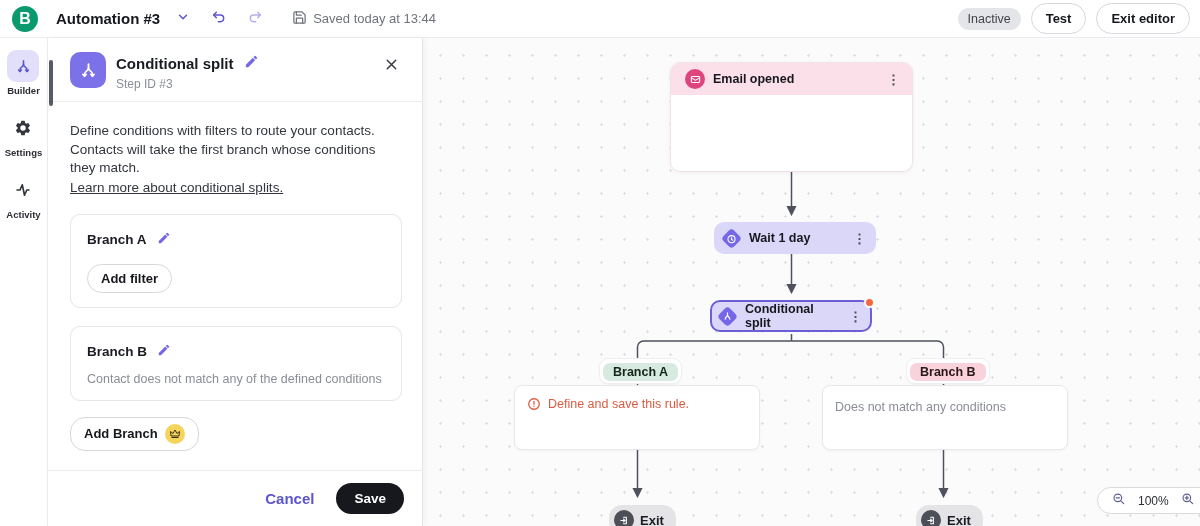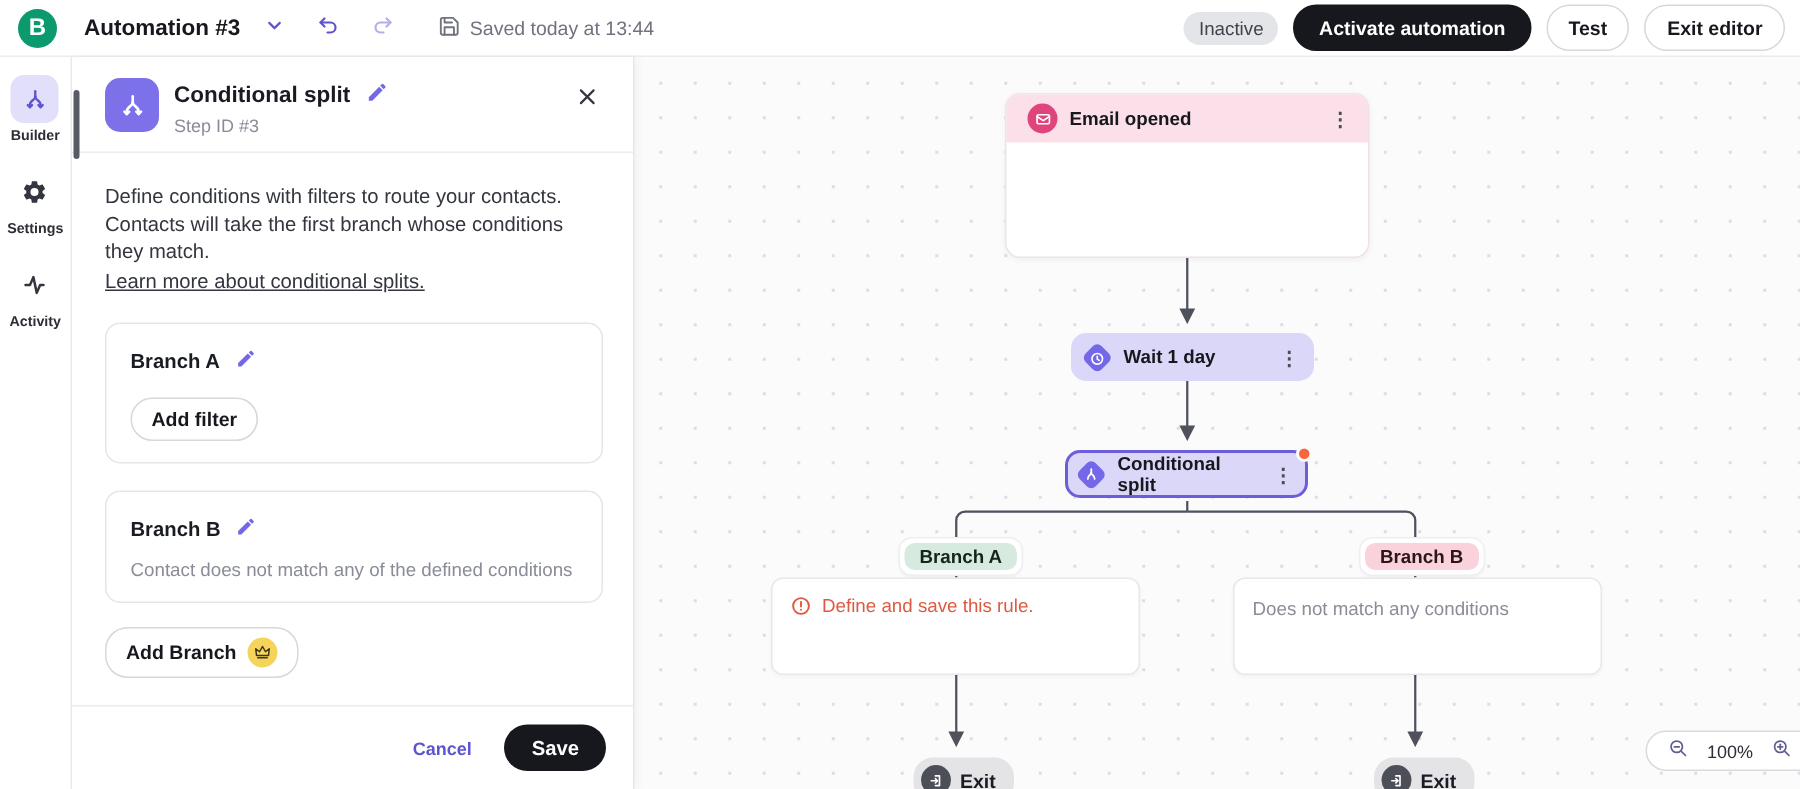--- a/index.html
+++ b/index.html
@@ -55,21 +55,21 @@
   .pill-btn { font-family:inherit; font-size:13px; font-weight:bold; color:#16181d; background:#fff;
               border:1px solid #d7d7dc; border-radius:15px; padding:6px 13px; cursor:pointer;
               display:inline-flex; align-items:center; gap:7px; }
   .branch-card .pill-btn { margin-top:14px; }
   .branch-sub { font-size:12.5px; color:#8a8d97; margin-top:10px; }
   .add-branch { margin-top:16px; }
   .crown-dot { width:20px; height:20px; border-radius:50%; background:#f5d45c; display:inline-flex;
                align-items:center; justify-content:center; }
   .panel-foot { flex:0 0 56px; border-top:1px solid #ececf0; display:flex; align-items:center;
                 justify-content:flex-end; gap:22px; padding:0 18px; }
-  .cancel-link { background:none; border:none; font-family:inherit; font-size:12px; font-weight:bold;
+  .cancel-link { background:none; border:none; font-family:inherit; font-size:15px; font-weight:bold;
                  color:#5d55cf; cursor:pointer; }
   .save-btn { background:#16181d; color:#fff; border:none; font-family:inherit; font-size:13.5px;
               font-weight:bold; border-radius:16px; padding:8px 18px; cursor:pointer; }
 
   
   .canvas { flex:1; position:relative; background-color:#fbfbfc; overflow:hidden;
             background-image:radial-gradient(circle, #dddde2 1.1px, transparent 1.1px);
             background-size:23px 23px; background-position:6px 6px; }
   .connectors { position:absolute; left:0; top:0; width:100%; height:100%; pointer-events:none; }
   .node { position:absolute; cursor:pointer; }
@@ -156,21 +156,20 @@
               <path d="M19 21H5a2 2 0 0 1-2-2V5a2 2 0 0 1 2-2h11l5 5v11a2 2 0 0 1-2 2z"></path>
               <path d="M17 21v-8H7v8"></path>
               <path d="M7 3v5h8"></path>
             </svg>
         </span>
         <span>Saved today at 13:44</span>
       </div>
     </div>
     <div class="topbar-right">
       <span class="badge">Inactive</span>
-      <button class="btn primary">Activate automation</button>
       <button class="btn">Test</button>
       <button class="btn">Exit editor</button>
     </div>
   </header>
 
   <div class="main">
 
     <nav class="sidebar">
       <div class="side-item active">
         <span class="side-ico">

